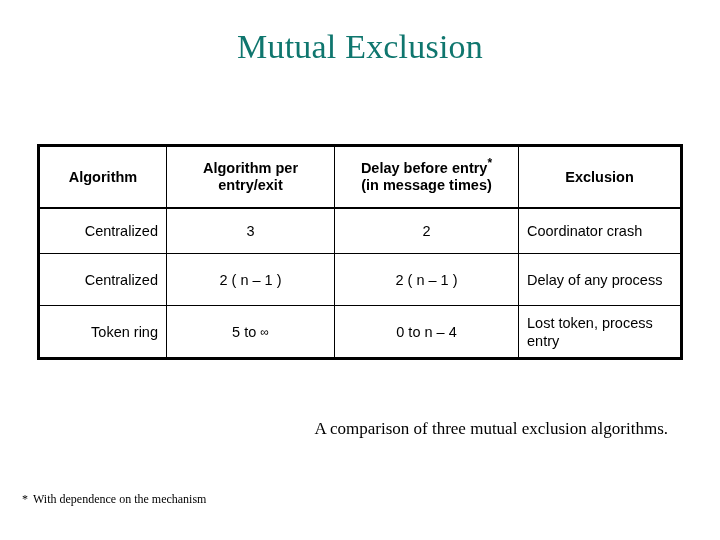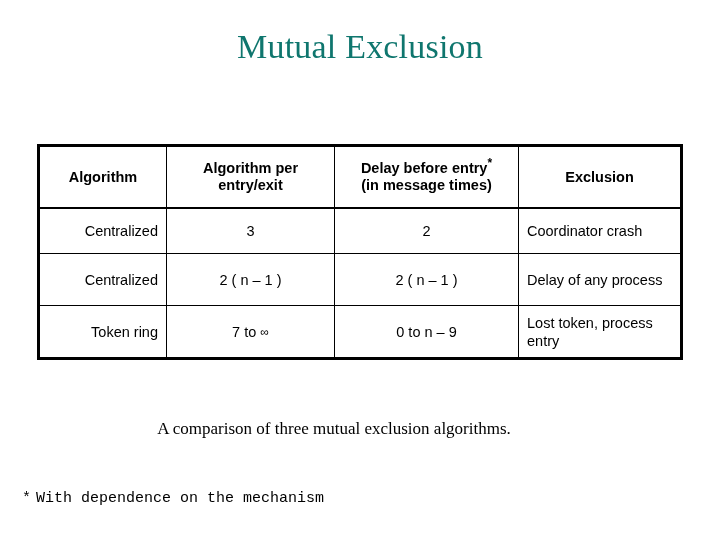--- a/index.html
+++ b/index.html
@@ -89,34 +89,34 @@
     font-size: 12px;
     vertical-align: 1px;
   }
 
   
   .caption {
     position: absolute;
     top: 418px;
     left: 0;
     width: 668px;
-    text-align: center;
+    text-align: right;
     font-family: "Liberation Serif", serif;
     font-size: 17px;
     line-height: 22px;
     color: #000000;
   }
 
   
   .footnote {
     position: absolute;
     top: 491px;
     left: 22px;
-    font-family: Liberation Mono, monospace;
-    font-size: 15px;
+    font-family: Liberation Serif, serif;
+    font-size: 12px;
     line-height: 16px;
     color: #000000;
     white-space: nowrap;
   }
   .footnote .fn-star { margin-right: 5px; }
 </style>
 </head>
 <body>
 
 <div class="slide-title">Mutual Exclusion</div>
@@ -159,24 +159,24 @@
       <tr>
         <td class="col-algorithm">Centralized</td>
         <td class="col-messages">2 ( n – 1 )</td>
         <td class="col-delay">2 ( n – 1 )</td>
         <td class="col-problems">Delay of any process</td>
       </tr>
 
       <tr>
         <td class="col-algorithm">Token ring</td>
         <td class="col-messages">
-          <span>7 to</span>
+          <span>5 to</span>
           <span class="infinity">∞</span>
         </td>
-        <td class="col-delay">0 to n – 9</td>
+        <td class="col-delay">0 to n – 4</td>
         <td class="col-problems">Lost token, process entry</td>
       </tr>
 
     </tbody>
   </table>
 </div>
 
 <div class="caption">A comparison of three mutual exclusion algorithms.</div>
 
 <div class="footnote">

